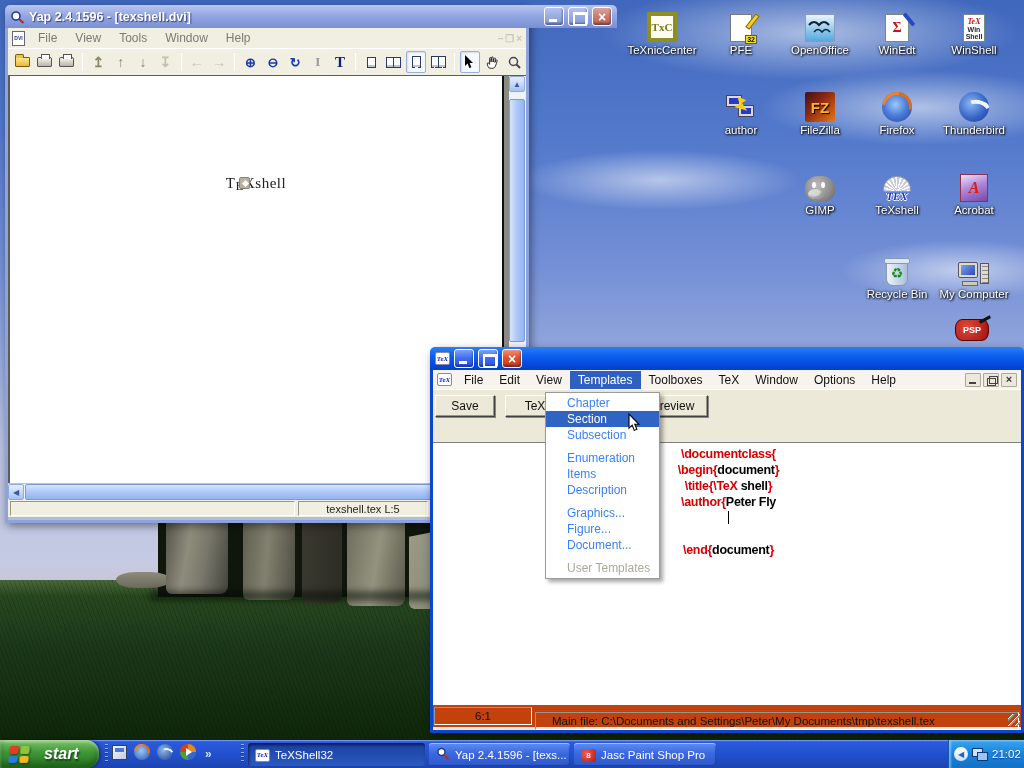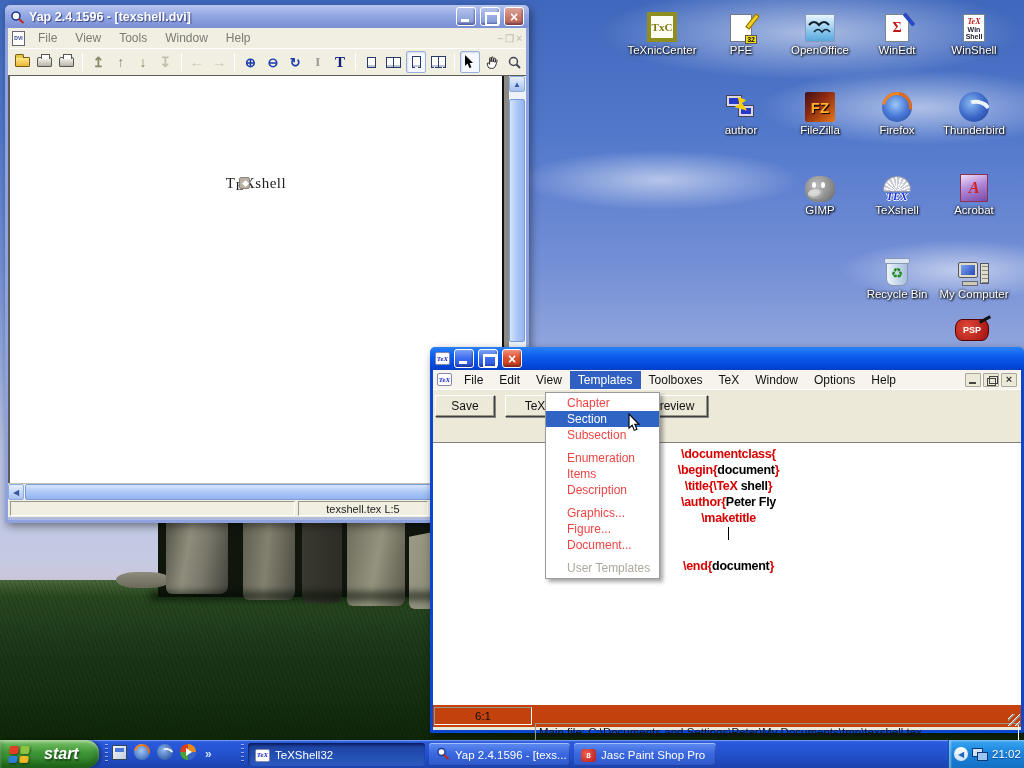--- a/index.html
+++ b/index.html
@@ -107,21 +107,21 @@
   .tbx-close{color:#fff;font-size:14px;font-weight:bold;line-height:1;}
   .active .tbx{background:linear-gradient(#7ba1f4,#3c6cf0 50%,#2a52d8);}
   .active .tbx-close{background:linear-gradient(#f0907c,#e0502e 45%,#c03a18);}
   .inactive .tbx{background:linear-gradient(#b4c2ec,#94a8e0 60%,#8498d4);}
   .inactive .tbx-close{background:linear-gradient(#dca49c,#c87868 55%,#b86252);}
 
   
   #yap{left:5px;top:5px;width:524px;height:518px;z-index:5;
     background:#aebcdf;border:3px solid #8ea3dd;border-top:none;}
   #yap .titlebar{background:linear-gradient(180deg,#b9c6ee,#93a7e4 45%,#8096d8 85%,#7a90d4);margin:0 -3px;
-    width:524px;}
+    width:612px;}
   .yap-menubar{position:absolute;left:0;top:23px;width:518px;height:20px;background:#f1efe2;
     display:flex;align-items:center;font-size:12px;color:#7b7b74;}
   .yap-menubar .micon{margin:0 4px;}
   .ymenu{padding:2px 9px;}
   .yap-mdi{margin-left:auto;display:flex;gap:2px;padding-right:4px;color:#c9c6ba;font-weight:bold;font-size:10px;}
   .yap-toolbar{position:absolute;left:0;top:43px;width:518px;height:27px;background:#f1efe2;
     border-top:1px solid #fff;display:flex;align-items:center;padding-left:3px;}
   .tbtn{display:inline-flex;align-items:center;justify-content:center;width:23px;height:22px;margin:0 1px;
     border:1px solid transparent;border-radius:2px;}
   .tbtn.pressed{background:#f6f9ff;border-color:#98b0dc;box-shadow:inset 1px 1px 2px rgba(0,0,0,.12);}
@@ -193,21 +193,21 @@
   .s-cmd{color:#d90000;}
   .s-txt{color:#000;}
   .caret{display:inline-block;width:1.5px;height:13px;background:#000;vertical-align:-2px;}
   .ts-status{position:absolute;left:0;top:358px;width:588px;height:22px;background:#c2410c;font-size:11.5px;color:#111;}
   .grip{position:absolute;right:1px;bottom:1px;width:12px;height:12px;
     background:repeating-linear-gradient(135deg,transparent 0 3px,#fff 3px 4px,#9a9689 4px 5px);}
 
   
   .dropdown{position:absolute;left:545px;top:392px;width:115px;z-index:20;background:#fff;
     border:1px solid #9a9a9a;box-shadow:3px 3px 4px rgba(0,0,0,.35);padding:2px 0;}
-  .mi{height:16px;line-height:16px;padding-left:21px;font-size:12px;color:#ef4444;white-space:nowrap;}
+  .mi{height:16px;line-height:16px;padding-left:21px;font-size:12px;color:#3b82f6;white-space:nowrap;}
   .mi.hl{background:#2f63c4;color:#fff;}
   .mi.dis{color:#aca89c;}
   .msep{height:1px;background:#c8c4bc;border-bottom:1px solid #fff;margin:3px 2px;}
   .cursor-arrow{position:absolute;left:628px;top:413px;z-index:40;}
 
   
   .taskbar{position:absolute;left:0;top:740px;width:1024px;height:28px;z-index:30;
     background:linear-gradient(180deg,#4e7ae8,#2a5ade 8%,#2250cc 55%,#1c43ae 100%);box-shadow:inset 0 1px 0 #6f96f2;}
   .start{position:absolute;left:0;top:0;width:99px;height:28px;border-radius:0 13px 13px 0;
     background:linear-gradient(180deg,#7ec46a,#3e9637 45%,#2e8128 90%);
@@ -550,29 +550,28 @@
       <span class="btn3d" style="left:2px;width:60px;">Save</span>
       <span class="btn3d" style="left:72px;width:60px;">TeX</span>
       <span class="btn3d" style="left:205px;width:70px;">Preview</span>
     </div>
     <div class="ts-editor">
       <div>
           <div class="cl"><span class="s-cmd">\documentclass{</span></div>
           <div class="cl"><span class="s-cmd">\begin{</span><span class="s-txt">document</span><span class="s-cmd">}</span></div>
           <div class="cl"><span class="s-cmd">\title{\TeX </span><span class="s-txt">shell</span><span class="s-cmd">}</span></div>
           <div class="cl"><span class="s-cmd">\author{</span><span class="s-txt">Peter Fly</span></div>
-          <div class="cl"><span class="s-cmd">\maketitle</span></div>
           <div class="cl"><span class="caret"></span></div>
           <div class="cl"></div>
           <div class="cl"><span class="s-cmd">\end{</span><span class="s-txt">document</span><span class="s-cmd">}</span></div>
         </div>
     </div>
     <div class="ts-status">
       <span class="spanel" style="left:1px;width:98px;top:2px;height:18px;">6:1</span>
-      <span class="spanel" style="left:102px;width:484px;top:18px;height:18px;justify-content:flex-start;padding-left:3px;">Main file: C:\Documents and Settings\Peter\My Documents\tmp\texshell.tex</span>
+      <span class="spanel" style="left:102px;width:484px;top:7px;height:18px;justify-content:flex-start;padding-left:16px;">Main file: C:\Documents and Settings\Peter\My Documents\tmp\texshell.tex</span>
       <span class="grip"></span>
     </div>
   </div>
 
   <div class="dropdown">
       <div class="mi">Chapter</div>
       <div class="mi hl">Section</div>
       <div class="mi">Subsection</div>
       <div class="msep"></div>
       <div class="mi">Enumeration</div>

